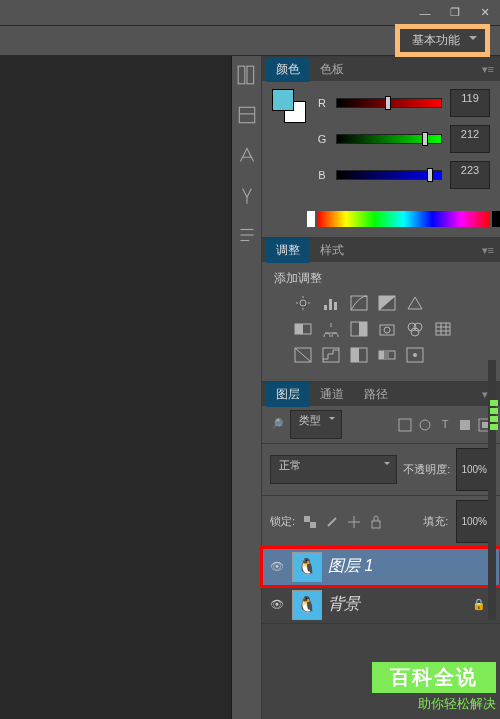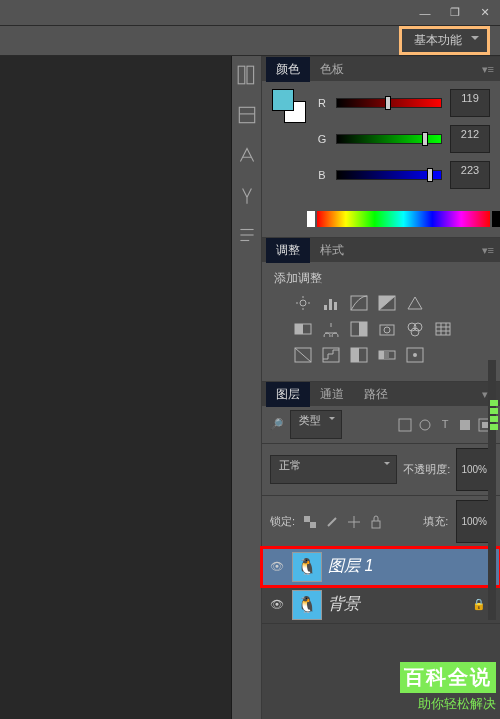--- a/index.html
+++ b/index.html
@@ -1,30 +1,30 @@
 <!DOCTYPE html>
 <html><head>
 <meta charset="utf-8">
 <style>
 *{box-sizing:border-box;margin:0;padding:0;font-family:"Microsoft YaHei",sans-serif;font-size:11px;color:#ccc;user-select:none}
 body{width:500px;height:719px;background:#535353;overflow:hidden;position:relative}
 .titlebar{height:26px;background:#535353;display:flex;justify-content:flex-end;align-items:center;border-bottom:1px solid #2a2a2a}
 .winbtn{width:30px;height:20px;display:flex;align-items:center;justify-content:center;color:#ccc}
 .menubar{height:30px;background:#535353;display:flex;justify-content:flex-end;align-items:center;padding-right:10px;border-bottom:1px solid #2a2a2a}
-.workspace-dd{background:#3f3f3f;border:3px solid #fdba74;padding:3px 25px 3px 12px;font-size:12px;position:relative}
+.workspace-dd{background:#3f3f3f;border:5px solid #fdba74;padding:3px 25px 3px 12px;font-size:12px;position:relative}
 .workspace-dd::after{content:"";position:absolute;right:8px;top:7px;border:4px solid transparent;border-top-color:#aaa}
 .main{display:flex;height:663px}
 .canvas{width:232px;background:#282828;border-right:1px solid #1a1a1a}
 .toolstrip{width:30px;background:#535353;display:flex;flex-direction:column;align-items:center;padding-top:8px;gap:18px;border-right:1px solid #3a3a3a}
 .tsicon{width:22px;height:22px;opacity:.7}
 .panelcol{flex:1;background:#535353;display:flex;flex-direction:column}
 .panel{background:#535353;border-top:1px solid #3a3a3a}
 .tabrow{display:flex;align-items:center;height:24px;background:#3d3d3d;padding-left:4px}
 .tab{padding:4px 10px;font-size:12px;color:#aaa}
-.tab.active{background:#0f172a;color:#ddd}
+.tab.active{background:#0c4a6e;color:#ddd}
 .panelmenu{margin-left:auto;margin-right:6px;color:#888}
 .colorbody{padding:8px 10px}
 .swatches{position:relative;width:34px;height:34px;float:left;margin-right:10px}
 .sw-fg{width:22px;height:22px;background:#5cc4d4;border:1px solid #000;position:absolute;top:0;left:0;z-index:2}
 .sw-bg{width:22px;height:22px;background:#fff;border:1px solid #000;position:absolute;bottom:0;right:0}
 .sliders{overflow:hidden}
 .srow{display:flex;align-items:center;gap:8px;margin-bottom:8px}
 .srow .lbl{width:12px;text-align:center;color:#ddd}
 .slider{flex:1;height:10px;position:relative;border:1px solid #222}
 .slider.r{background:linear-gradient(90deg,#000,#f00)}
@@ -54,21 +54,21 @@
 .thumb{width:30px;height:30px;background:#4db8e8;border:1px solid #999;display:flex;align-items:center;justify-content:center;font-size:16px}
 .lname{font-size:16px;font-style:italic;color:#ddd}
 .lockicon{margin-left:auto;margin-right:8px;color:#aaa}
 .layerlist .empty{height:130px}
 .redbox{outline:3px solid #f00;outline-offset:-1px}
 .scroller{position:absolute;right:2px;top:360px;width:10px;height:260px}
 .scroller .track{width:8px;height:100%;background:#3a3a3a}
 .scroller .bars{position:absolute;right:0;top:40px;display:flex;flex-direction:column;gap:2px}
 .scroller .bars div{width:8px;height:6px;background:#7eea55}
 .watermark{position:absolute;right:4px;bottom:6px;text-align:right}
-.wm-top{background:#7eea55;color:#fff;font-size:20px;font-weight:bold;padding:2px 4px;letter-spacing:2px}
+.wm-top{background:#7eea55;color:#fff;font-size:20px;font-weight:bold;padding:2px 18px;letter-spacing:2px}
 .wm-bot{color:#7eea55;font-size:13px;margin-top:2px}
 svg{display:block}
 </style>
 </head>
 <body>
 
 <div class="titlebar">
   <div class="winbtn">—</div>
   <div class="winbtn">❐</div>
   <div class="winbtn">✕</div>

